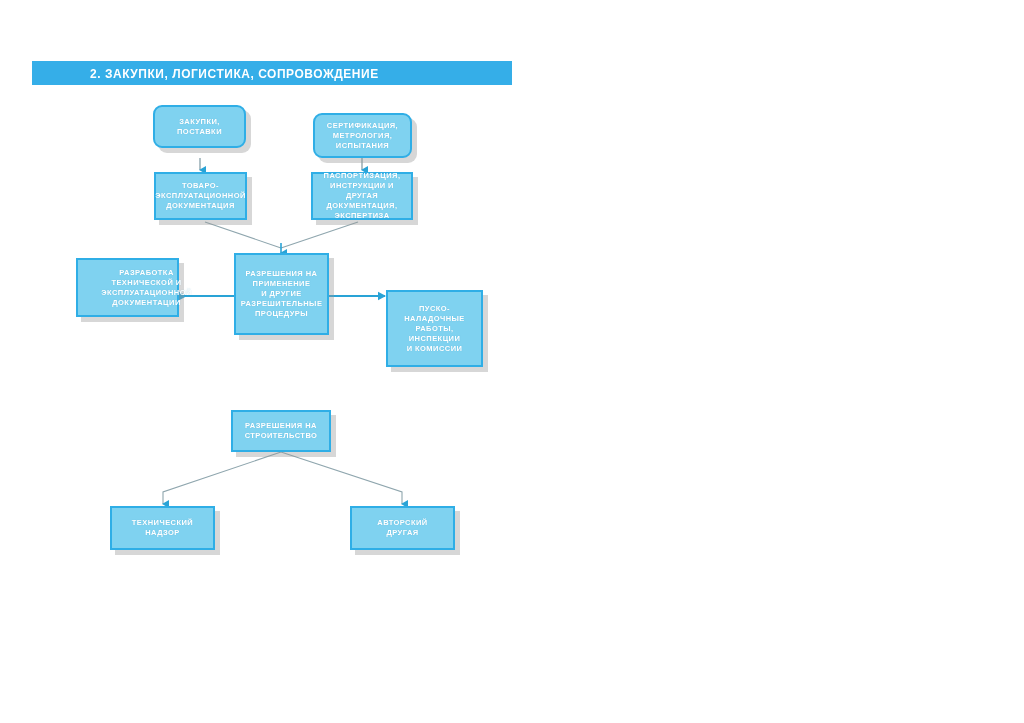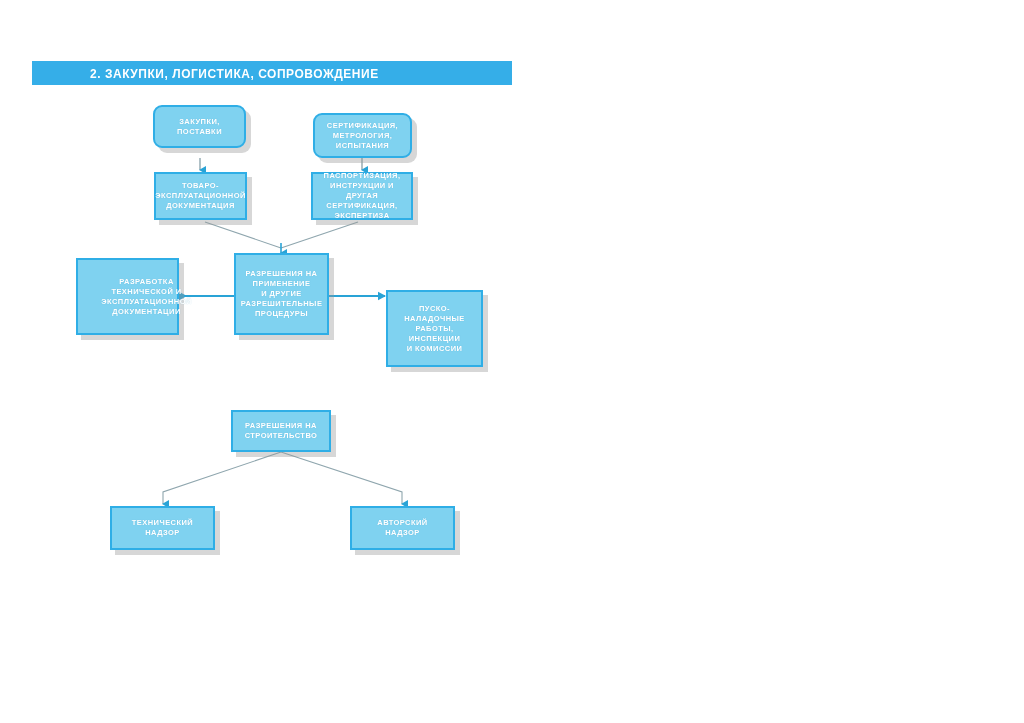--- a/index.html
+++ b/index.html
@@ -128,25 +128,25 @@
 
   <div class="node" style="left:154px; top:172px; width:93px; height:48px;">
     <span class="node-label small">ТОВАРО-
 ЭКСПЛУАТАЦИОННОЙ
 ДОКУМЕНТАЦИЯ</span>
   </div>
 
   <div class="node" style="left:311px; top:172px; width:102px; height:48px;">
     <span class="node-label small">ПАСПОРТИЗАЦИЯ,
 ИНСТРУКЦИИ И ДРУГАЯ
-СЕРТИФИКАЦИЯ,
+ДОКУМЕНТАЦИЯ,
 ЭКСПЕРТИЗА</span>
   </div>
 
-  <div class="node" style="left:76px; top:258px; width:103px; height:77px;padding-left:42px;">
+  <div class="node" style="left:76px; top:258px; width:103px; height:59px;padding-left:42px;">
     <span class="node-label">РАЗРАБОТКА
 ТЕХНИЧЕСКОЙ И
 ЭКСПЛУАТАЦИОННОЙ
 ДОКУМЕНТАЦИИ</span>
   </div>
 
   <div class="node" style="left:234px; top:253px; width:95px; height:82px;">
     <span class="node-label">РАЗРЕШЕНИЯ НА
 ПРИМЕНЕНИЕ
 И ДРУГИЕ
@@ -168,16 +168,16 @@
 СТРОИТЕЛЬСТВО</span>
   </div>
 
   <div class="node" style="left:110px; top:506px; width:105px; height:44px;">
     <span class="node-label">ТЕХНИЧЕСКИЙ
 НАДЗОР</span>
   </div>
 
   <div class="node" style="left:350px; top:506px; width:105px; height:44px;">
     <span class="node-label">АВТОРСКИЙ
-НАДЗОР</span>
+ДРУГАЯ</span>
   </div>
 
 </div>
 
 </body></html>

